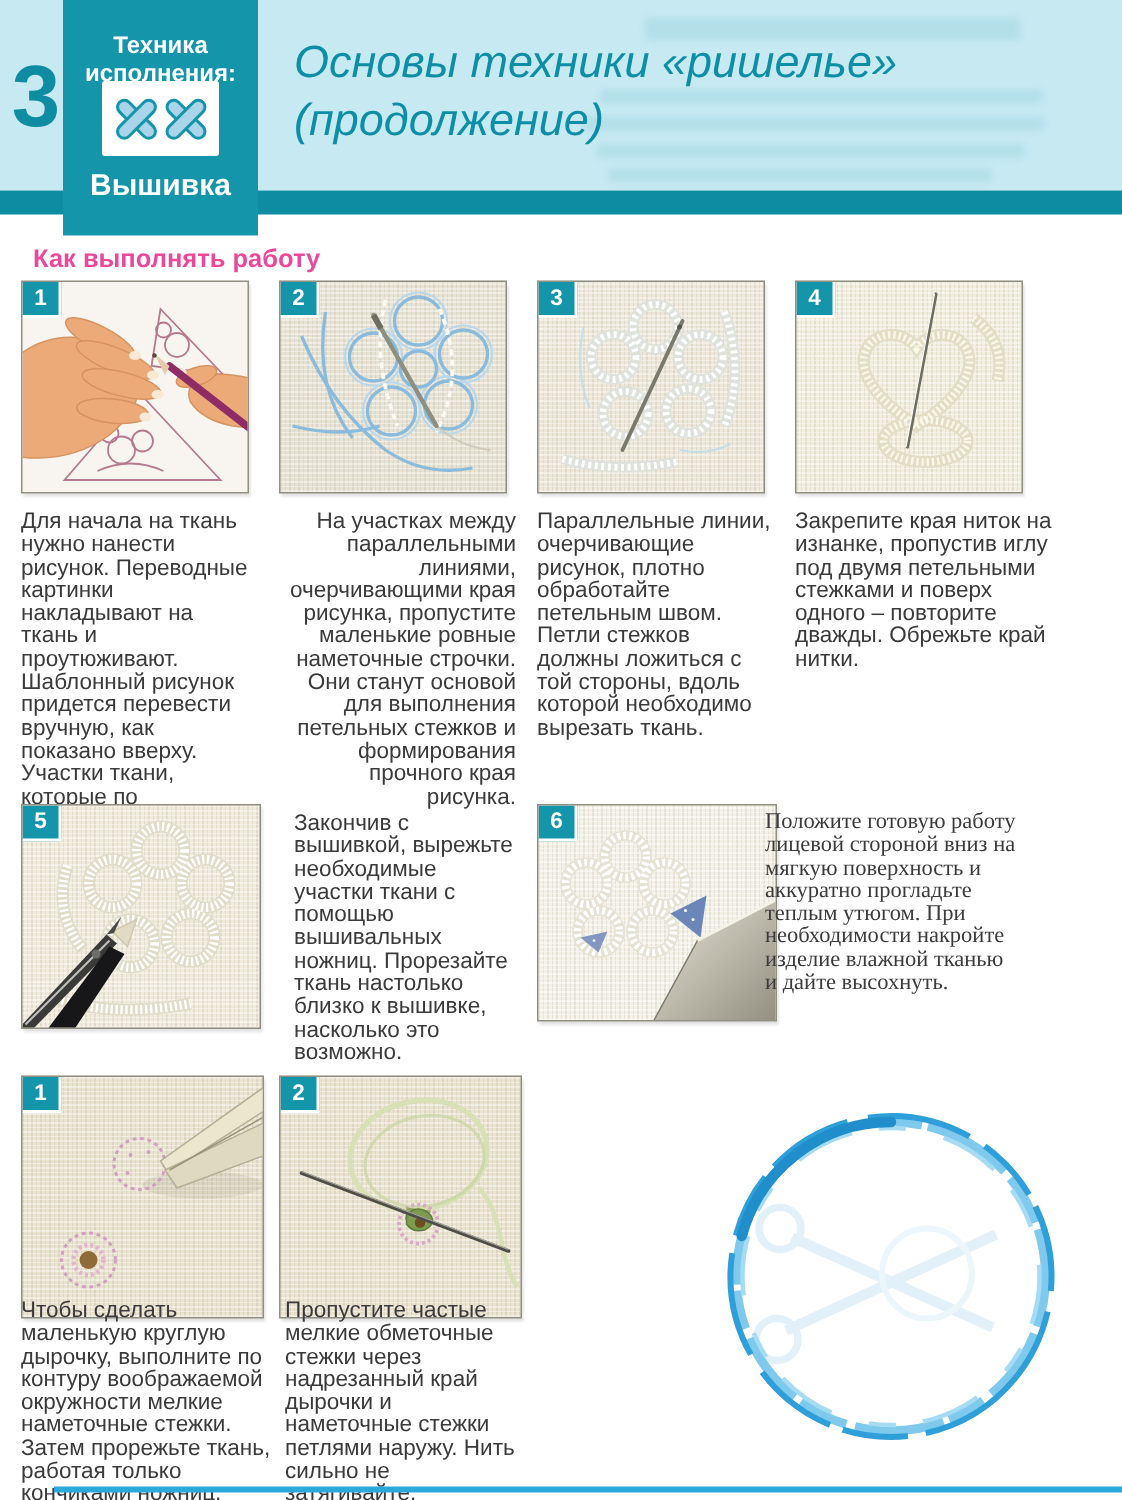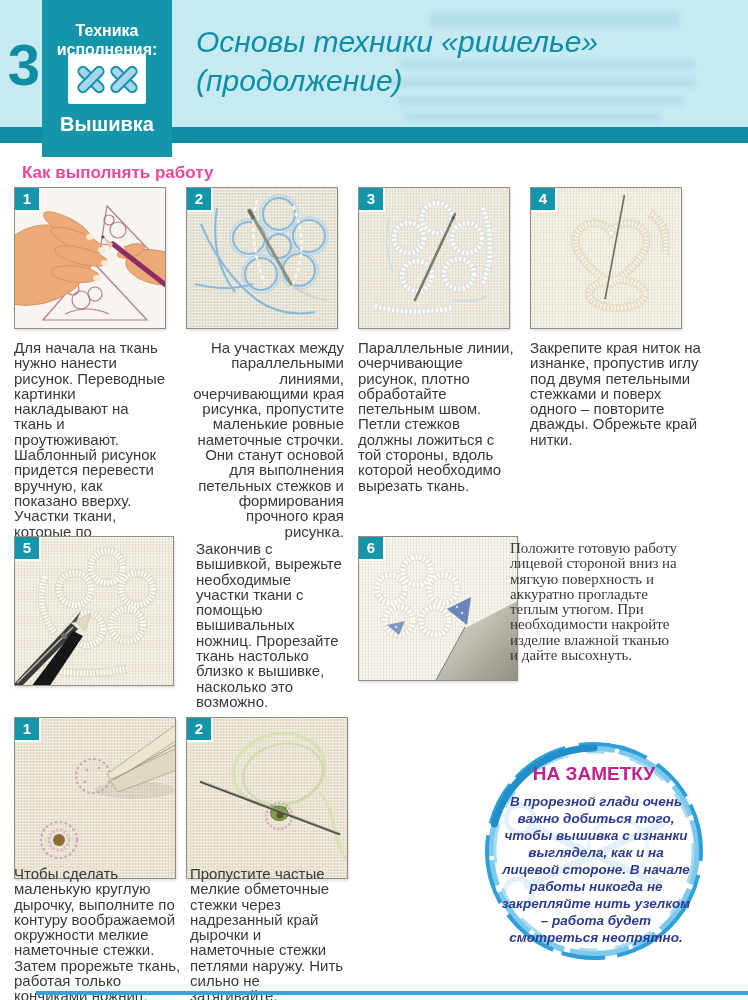--- a/index.html
+++ b/index.html
@@ -339,18 +339,16 @@
         <path d="M62,98 L196,158" stroke-width="7"></path>
         <circle cx="52" cy="166" r="14" stroke-width="5"></circle>
         <circle cx="54" cy="92" r="14" stroke-width="5"></circle>
         <circle cx="152" cy="122" r="30" stroke="#D5ECF8" stroke-width="4"></circle>
       </g>
       <circle cx="128" cy="124" r="103" fill="none" stroke="#7FC9EC" stroke-width="6" stroke-dasharray="34 5 50 7 26 4 60 6"></circle>
       <circle cx="128" cy="124" r="107" fill="none" stroke="#2F9FDA" stroke-width="4" stroke-dasharray="70 12 44 9 58 14" transform="rotate(40 128 124)"></circle>
       <circle cx="128" cy="124" r="99" fill="none" stroke="#A5DCF4" stroke-width="3" stroke-dasharray="18 26 40 18" transform="rotate(-30 128 124)"></circle>
       <path d="M28.5,97 A103,103 0 0 1 128,21" stroke="#1F8ECB" stroke-width="7" fill="none" stroke-linecap="round"></path>
     </svg>
-    <div class="note-title">НА ЗАМЕТКУ</div>
-    <div class="note-text">В прорезной глади очень важно добиться того, чтобы вышивка с изнанки выглядела, как и на лицевой стороне. В начале работы никогда не закрепляйте нить узелком – работа будет смотреться неопрятно.</div>
   </div>
 
   <div class="bottom-rule"></div>
 </div>
 
 </body></html>

